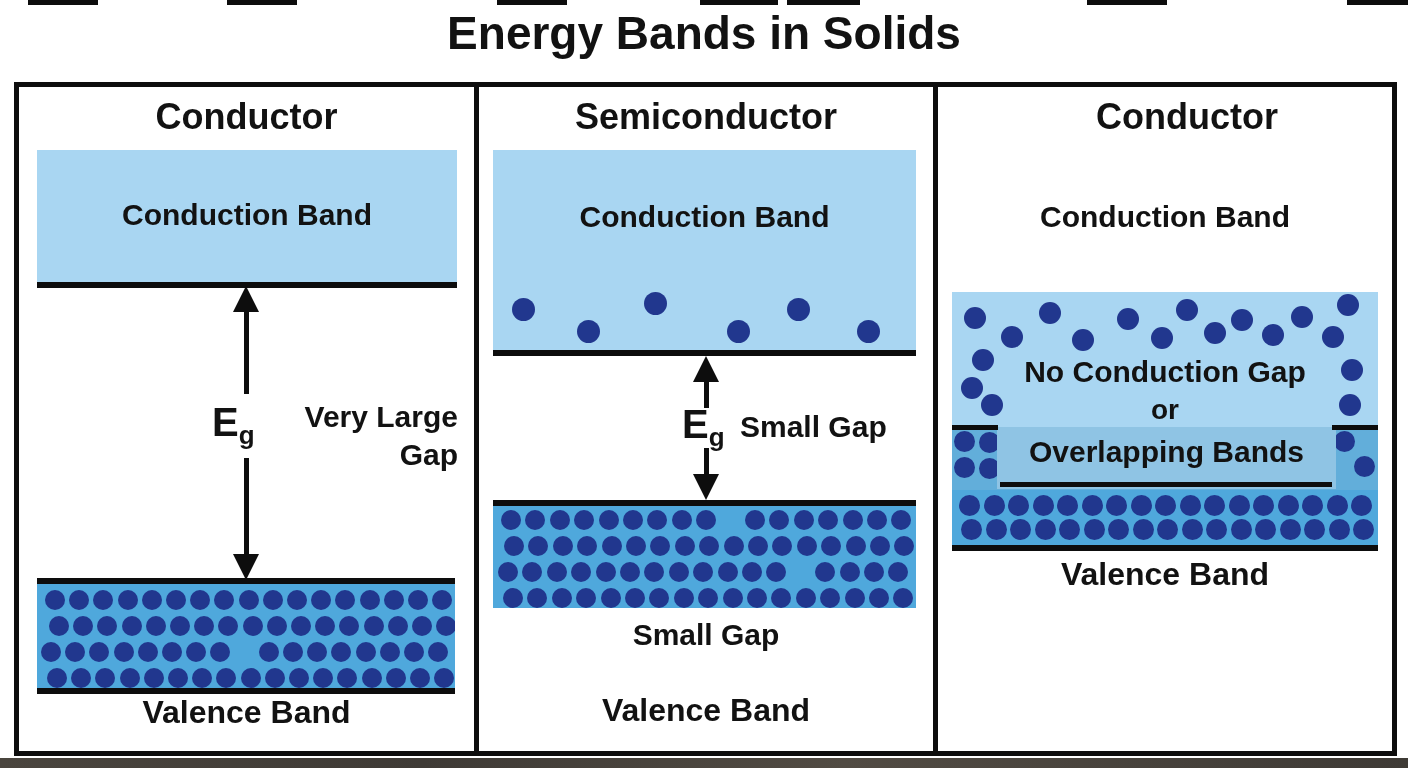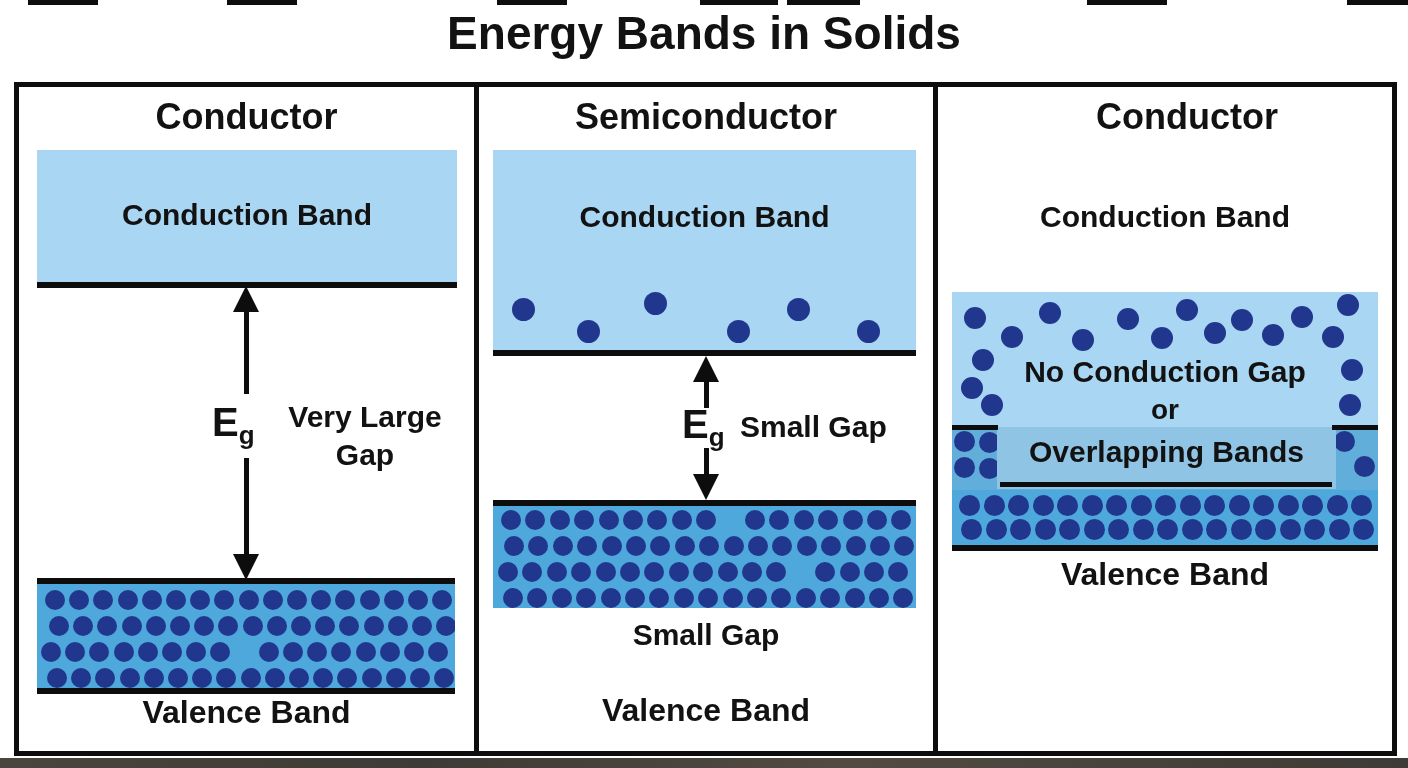--- a/index.html
+++ b/index.html
@@ -30,21 +30,21 @@
   .vb-label{position:absolute;font-size:32px;font-weight:800;text-align:center;}
   .caption{position:absolute;font-size:30px;font-weight:800;text-align:center;}
   .dot{position:absolute;border-radius:50%;}
   
   .arrow-seg{position:absolute;width:26px;}
   .arrow-head-up{width:0;height:0;border-left:13px solid transparent;border-right:13px solid transparent;border-bottom:26px solid #0d0d0d;}
   .arrow-head-down{width:0;height:0;border-left:13px solid transparent;border-right:13px solid transparent;border-top:26px solid #0d0d0d;}
   .arrow-stem{width:5px;margin:0 auto;background:#0d0d0d;}
   .eg{position:absolute;font-weight:800;font-size:40px;line-height:1;}
   .eg sub{font-size:26px;font-weight:800;line-height:1;vertical-align:-8px;}
-  .gap-text{position:absolute;font-size:30px;font-weight:800;line-height:1.25;text-align:center;}
+  .gap-text{position:absolute;font-size:30px;font-weight:800;line-height:1.25;text-align:right;}
   
   .con-band{position:absolute;left:952px;top:292px;width:426px;border-bottom:6px solid #0d0d0d;}
   .con-region{position:relative;width:426px;overflow:hidden;}
   .con-top{height:135px;} .con-mid{height:63px;} .con-low{height:55px;}
   .hline{position:absolute;height:5px;background:#0d0d0d;}
   .con-overlay{position:absolute;left:997px;top:427px;width:339px;height:62px;}
   .con-text{position:absolute;text-align:center;font-weight:800;color:#121212;}
 </style>
 </head>
 <body>

